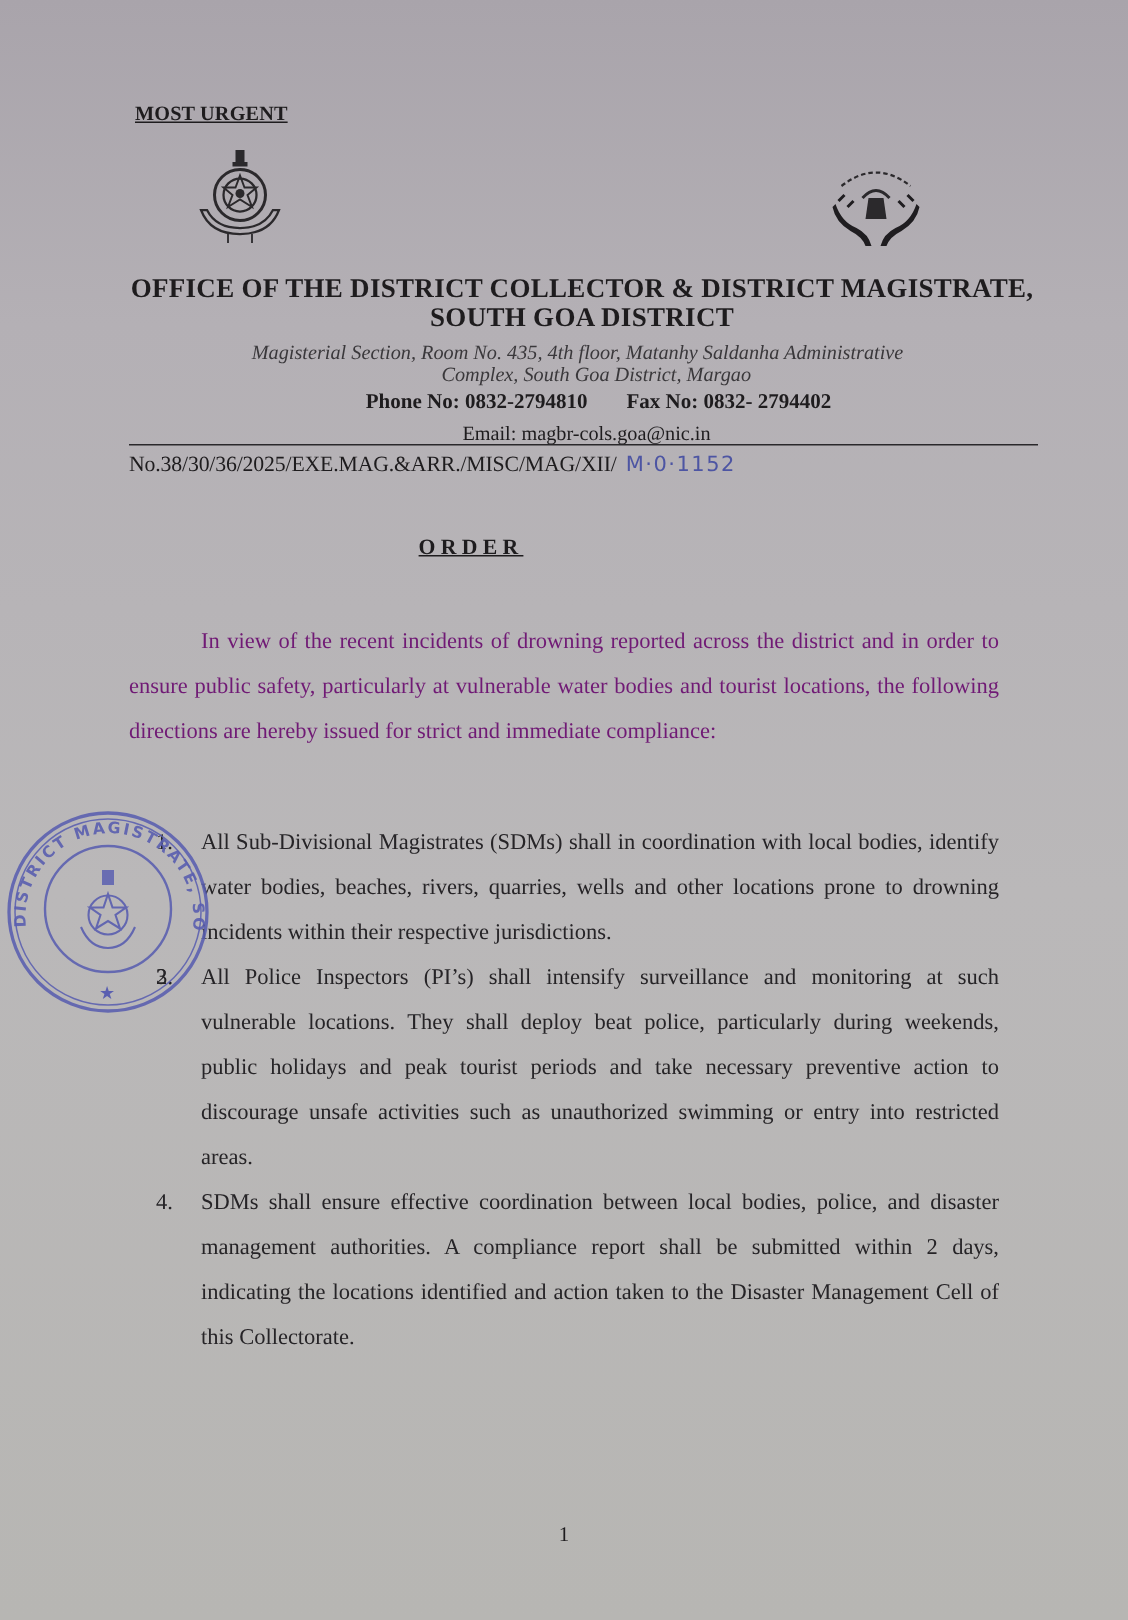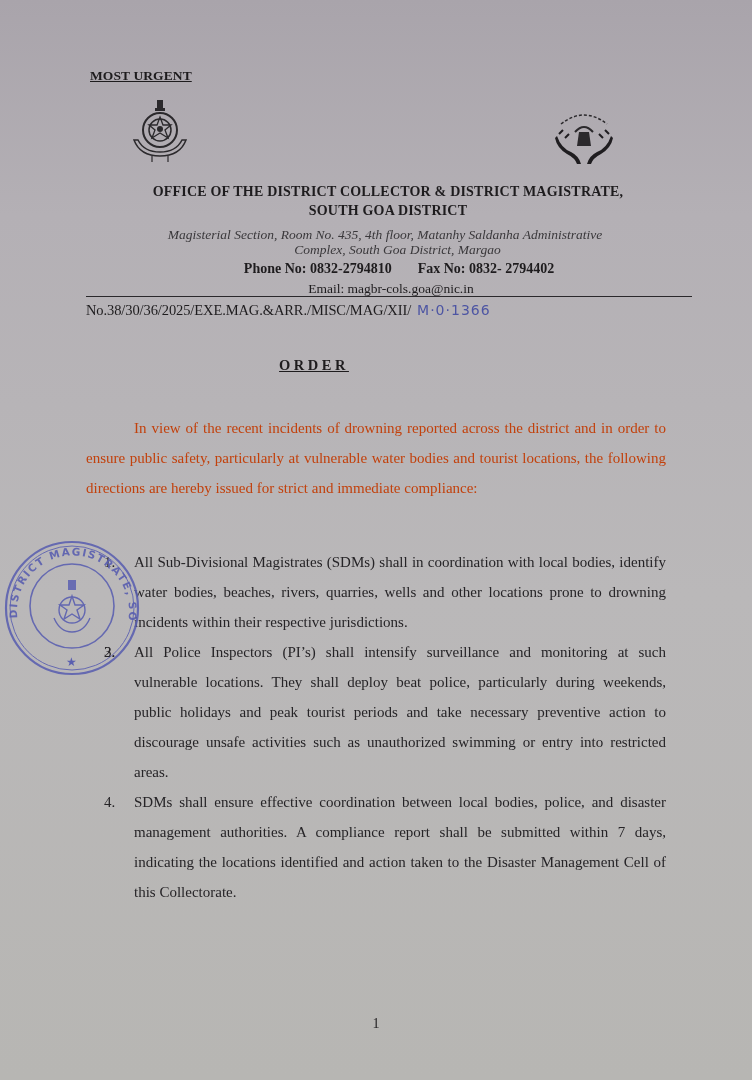--- a/index.html
+++ b/index.html
@@ -15,21 +15,21 @@
 
   .most-urgent {
     left: 90px; top: 68px; font-size: 13.5px; font-weight: bold;
     text-decoration: underline; letter-spacing: 0.1px;
   }
   .emblem-left { left: 130px; top: 98px; width: 60px; height: 66px; }
   .emblem-right { left: 553px; top: 104px; width: 62px; height: 62px; }
 
   .hdr-title {
     left: 0; width: 752px; text-align: center; top: 183px;
-    font-size: 14px; font-weight: bold; letter-spacing: 0.2px; line-height: 18px;
+    font-size: 18px; font-weight: bold; letter-spacing: 0.2px; line-height: 18px;
     padding-left: 24px; box-sizing: border-box;
   }
   .hdr-title2 { top: 202px; text-align: center; }
   .hdr-addr {
     left: 0; width: 752px; text-align: center; font-style: italic;
     font-size: 13.5px; color: #3a383b; line-height: 18px;
     padding-left: 18px; box-sizing: border-box;
   }
   .hdr-addr1 { top: 226px; }
   .hdr-addr2 { top: 241px; padding-left: 43px; }
@@ -50,21 +50,21 @@
     letter-spacing: 1px; margin-left: 6px;
   }
 
   .order-title {
     left: 0; width: 628px; text-align: center; top: 357px; font-size: 14.5px;
     font-weight: bold; letter-spacing: 3.5px; text-decoration: underline;
   }
 
   .para {
     left: 86px; width: 580px; top: 413px; font-size: 15px; line-height: 30px;
-    text-align: justify; text-indent: 48px; color: #c2410c;
+    text-align: justify; text-indent: 48px; color: #701a75;
   }
 
   .list { left: 104px; width: 562px; top: 547px; font-size: 15px; line-height: 30px; color: #262427; }
   .li { position: relative; padding-left: 30px; text-align: justify; }
   .li .num { position: absolute; left: 0; top: 0; }
 
   .stamp { left: 0px; top: 530px; width: 140px; height: 148px; }
 
   .page-num { left: 0; width: 752px; text-align: center; top: 1016px; font-size: 14px; }
 </style>
@@ -99,42 +99,42 @@
   <div class="abs hdr-title hdr-title2">SOUTH GOA DISTRICT</div>
   <div class="abs hdr-addr hdr-addr1">Magisterial Section, Room No. 435, 4th floor, Matanhy Saldanha Administrative</div>
   <div class="abs hdr-addr hdr-addr2">Complex, South Goa District, Margao</div>
   <div class="abs hdr-phone">
     <span>Phone No: 0832-2794810</span><span class="gap"></span><span>Fax No: 0832-  2794402</span>
   </div>
   <div class="abs hdr-email">Email: magbr-cols.goa@nic.in</div>
   <div class="abs rule"></div>
 
   <div class="abs ref-no">
-    <span>No.38/30/36/2025/EXE.MAG.&amp;ARR./MISC/MAG/XII/</span><span class="ref-hand">M·0·1366</span>
+    <span>No.38/30/36/2025/EXE.MAG.&amp;ARR./MISC/MAG/XII/</span><span class="ref-hand">M·0·1152</span>
   </div>
 
   <div class="abs order-title">ORDER</div>
 
   <div class="abs para">In view of the recent incidents of drowning reported across the district and in order to ensure public safety, particularly at vulnerable water bodies and tourist locations, the following directions are hereby issued for strict and immediate compliance:</div>
 
   <div class="abs list">
     <div class="li">
       <span class="num">1.</span>
       <span>All Sub-Divisional Magistrates (SDMs) shall in coordination with local bodies, identify water bodies, beaches, rivers, quarries, wells and other locations prone to drowning incidents within their respective jurisdictions.</span>
     </div>
     <div class="li">
       <span class="num">2.</span>
     </div>
     <div class="li">
       <span class="num">3.</span>
       <span>All Police Inspectors (PI’s) shall intensify surveillance and monitoring at such vulnerable locations. They shall deploy beat police, particularly during weekends, public holidays and peak tourist periods and take necessary preventive action to discourage unsafe activities such as unauthorized swimming or entry into restricted areas.</span>
     </div>
     <div class="li">
       <span class="num">4.</span>
-      <span>SDMs shall ensure effective coordination between local bodies, police, and disaster management authorities. A compliance report shall be submitted within 7 days, indicating the locations identified and action taken to the Disaster Management Cell of this Collectorate.</span>
+      <span>SDMs shall ensure effective coordination between local bodies, police, and disaster management authorities. A compliance report shall be submitted within 2 days, indicating the locations identified and action taken to the Disaster Management Cell of this Collectorate.</span>
     </div>
   </div>
 
   <svg class="abs stamp" viewBox="0 0 140 148">
     <defs>
       <path id="stampArc" d="M 18 92 A 56 56 0 1 1 128 92"></path>
     </defs>
     <g fill="none" stroke="#5a5fb0" opacity="0.88">
       <ellipse cx="72" cy="78" rx="66" ry="66" stroke-width="2.2"></ellipse>
       <ellipse cx="72" cy="78" rx="62" ry="62" stroke-width="1"></ellipse>

